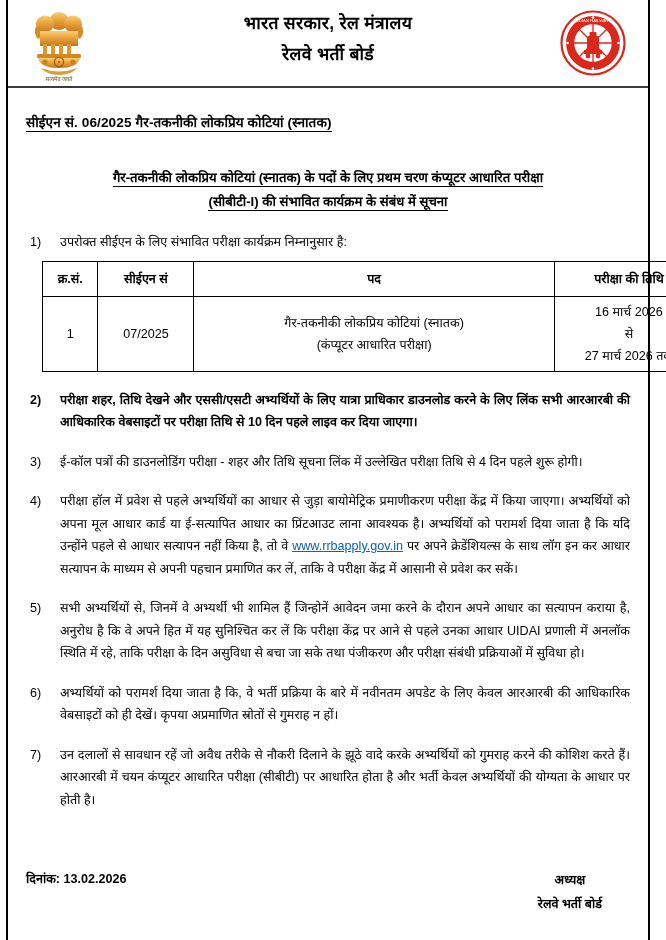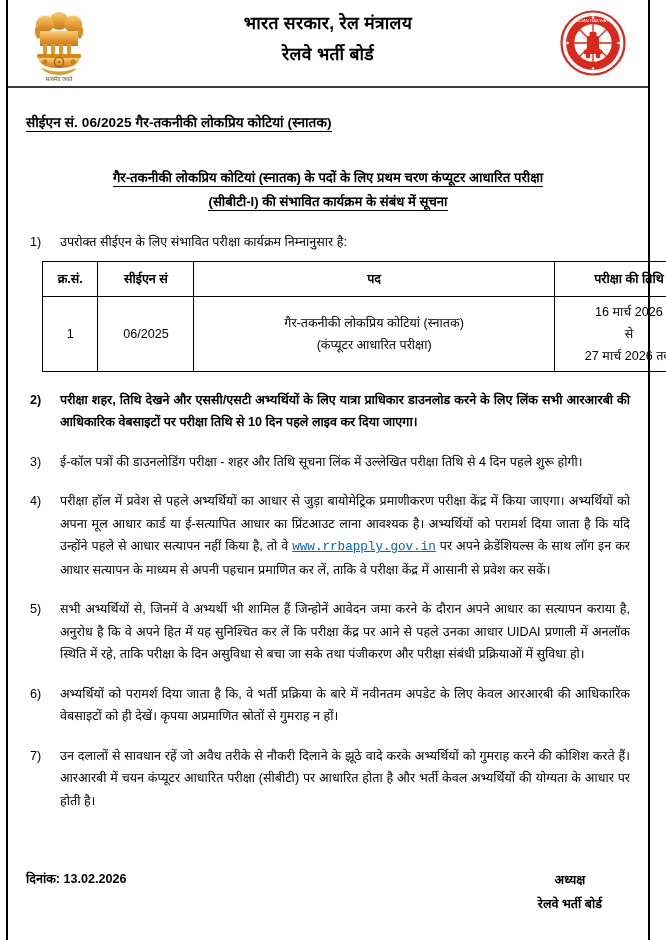--- a/index.html
+++ b/index.html
@@ -121,21 +121,20 @@
     line-height: 22.5px;
   }
   li.point.bold, li.point.bold > .num {
     font-weight: bold;
   }
   li.point .body-txt { display: inline; }
 
   a.weblink {
     color: #0563c1;
     text-decoration: underline;
-    font-family: Liberation Mono, monospace;
   }
 
   
   .tbl-wrap { margin-top: 7px; margin-left: 16px; }
   table.sched {
     border-collapse: collapse;
     width: 662px;
     table-layout: fixed;
   }
   table.sched th, table.sched td {
@@ -295,21 +294,21 @@
             <tr>
               <th>क्र.सं.</th>
               <th>सीईएन सं</th>
               <th>पद</th>
               <th>परीक्षा  की  तिथि</th>
             </tr>
           </thead>
           <tbody>
             <tr>
               <td>1</td>
-              <td>06/2025</td>
+              <td>07/2025</td>
               <td class="post-cell">
                 <div>गैर-तकनीकी लोकप्रिय कोटियां (स्नातक)</div>
                 <div>(कंप्यूटर आधारित परीक्षा)</div>
               </td>
               <td class="date-cell">
                 <div>16 मार्च 2026</div>
                 <div>से</div>
                 <div>27 मार्च 2026 तक</div>
               </td>
             </tr>

